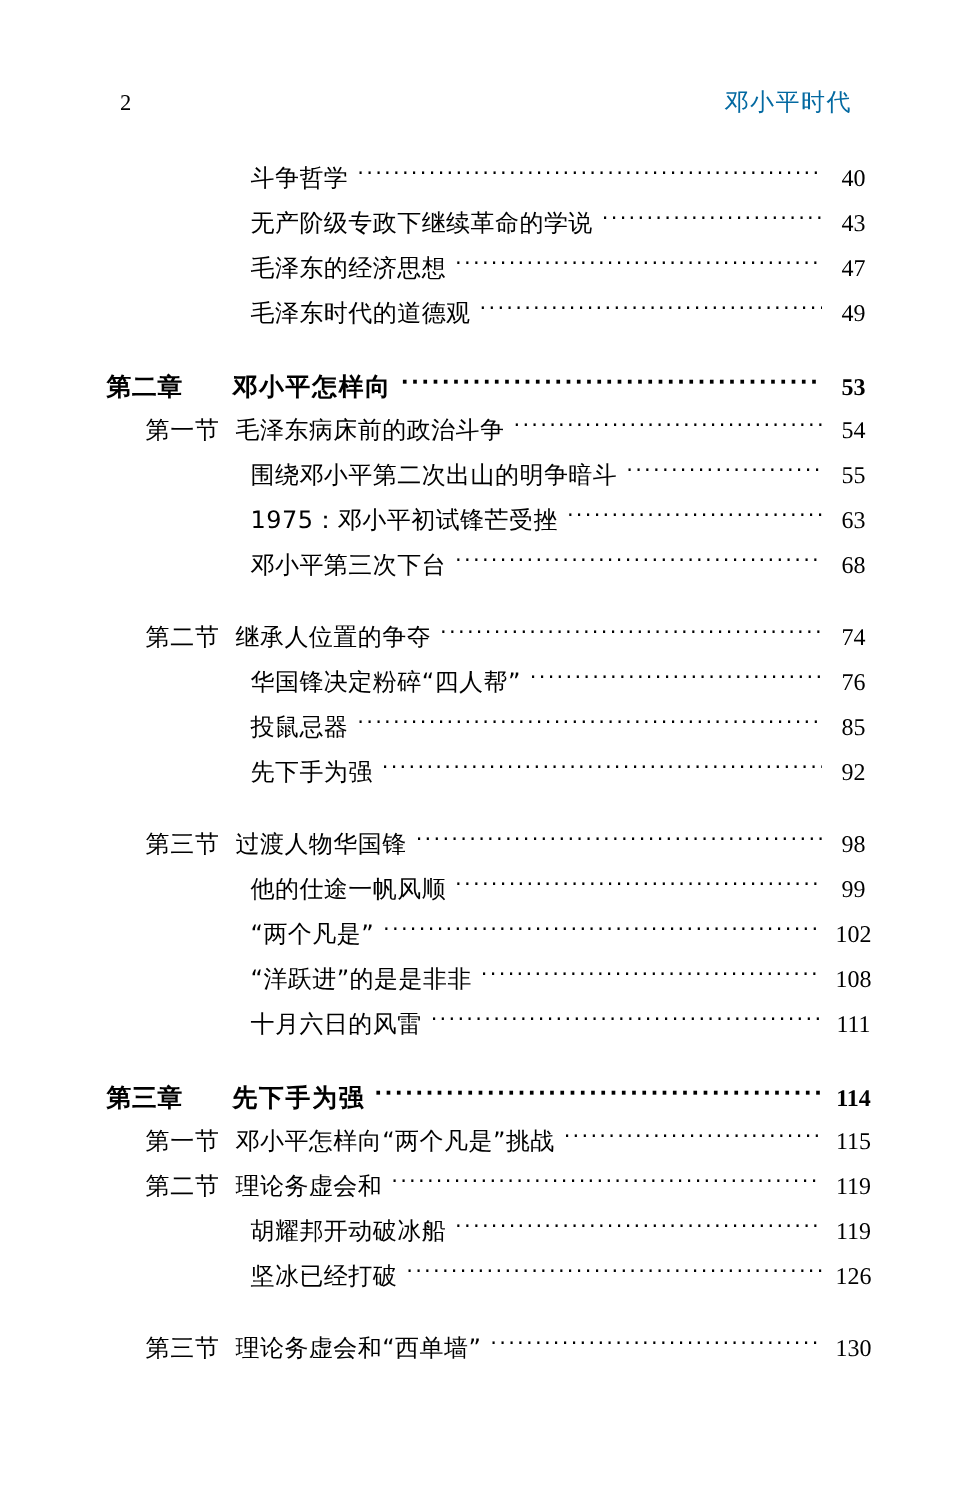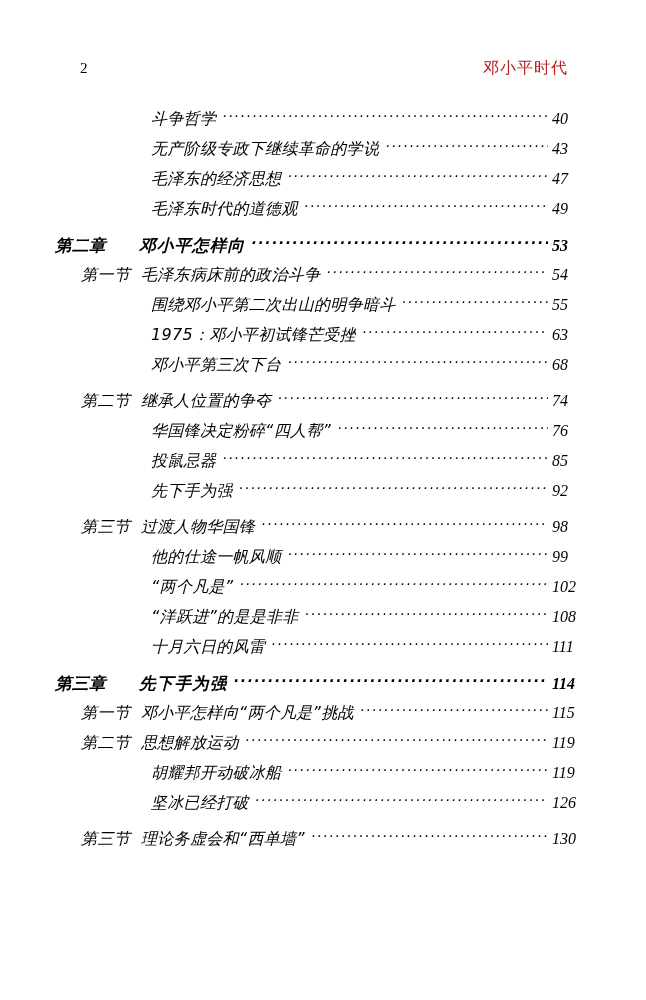--- a/index.html
+++ b/index.html
@@ -32,38 +32,37 @@
     font-size: 15px;
   }
   .header .folio {
     font-family: "Liberation Serif", serif;
     font-size: 15px;
     color: #000;
   }
   .header .book-title {
     font-size: 16px;
     letter-spacing: 1px;
-    color: #b91c1c;
+    color: #0369a1;
   }
   .toc {
     position: absolute;
     top: 108px;
-    left: 55px;
+    left: 71px;
     right: 60px;
-    font-style: italic;
   }
   .row {
     display: flex;
     align-items: baseline;
     font-size: 16px;
     line-height: 1;
     height: 30px;
   }
   .row.gap-top {
-    margin-top: 6px;
+    margin-top: 18px;
   }
   .lvl-chapter {
     font-weight: bold;
     font-size: 16.5px;
   }
   .lvl-chapter .label {
     width: 84px;
     flex: 0 0 84px;
     letter-spacing: 0.5px;
   }
@@ -101,21 +100,21 @@
     right: 0;
     bottom: 0.06em;
     white-space: nowrap;
     letter-spacing: 1.5px;
     font-size: 14px;
     color: #000;
   }
   .pageno {
     flex: 0 0 auto;
     width: 34px;
-    text-align: left;
+    text-align: center;
     font-family: "Liberation Serif", serif;
     font-size: 16px;
   }
   .lvl-chapter .pageno {
     font-weight: bold;
   }
 </style>
 </head>
 <body>
 
@@ -242,21 +241,21 @@
         <span class="pageno">114</span>
       </div>
       <div class="row lvl-section">
         <span class="label">第一节</span>
         <span class="title">邓小平怎样向“两个凡是”挑战</span>
         <span class="leader"></span>
         <span class="pageno">115</span>
       </div>
       <div class="row lvl-section">
         <span class="label">第二节</span>
-        <span class="title">思想解放运动</span>
+        <span class="title">理论务虚会和</span>
         <span class="leader"></span>
         <span class="pageno">119</span>
       </div>
       <div class="row lvl-item">
         <span class="label"></span>
         <span class="title">胡耀邦开动破冰船</span>
         <span class="leader"></span>
         <span class="pageno">119</span>
       </div>
       <div class="row lvl-item">

